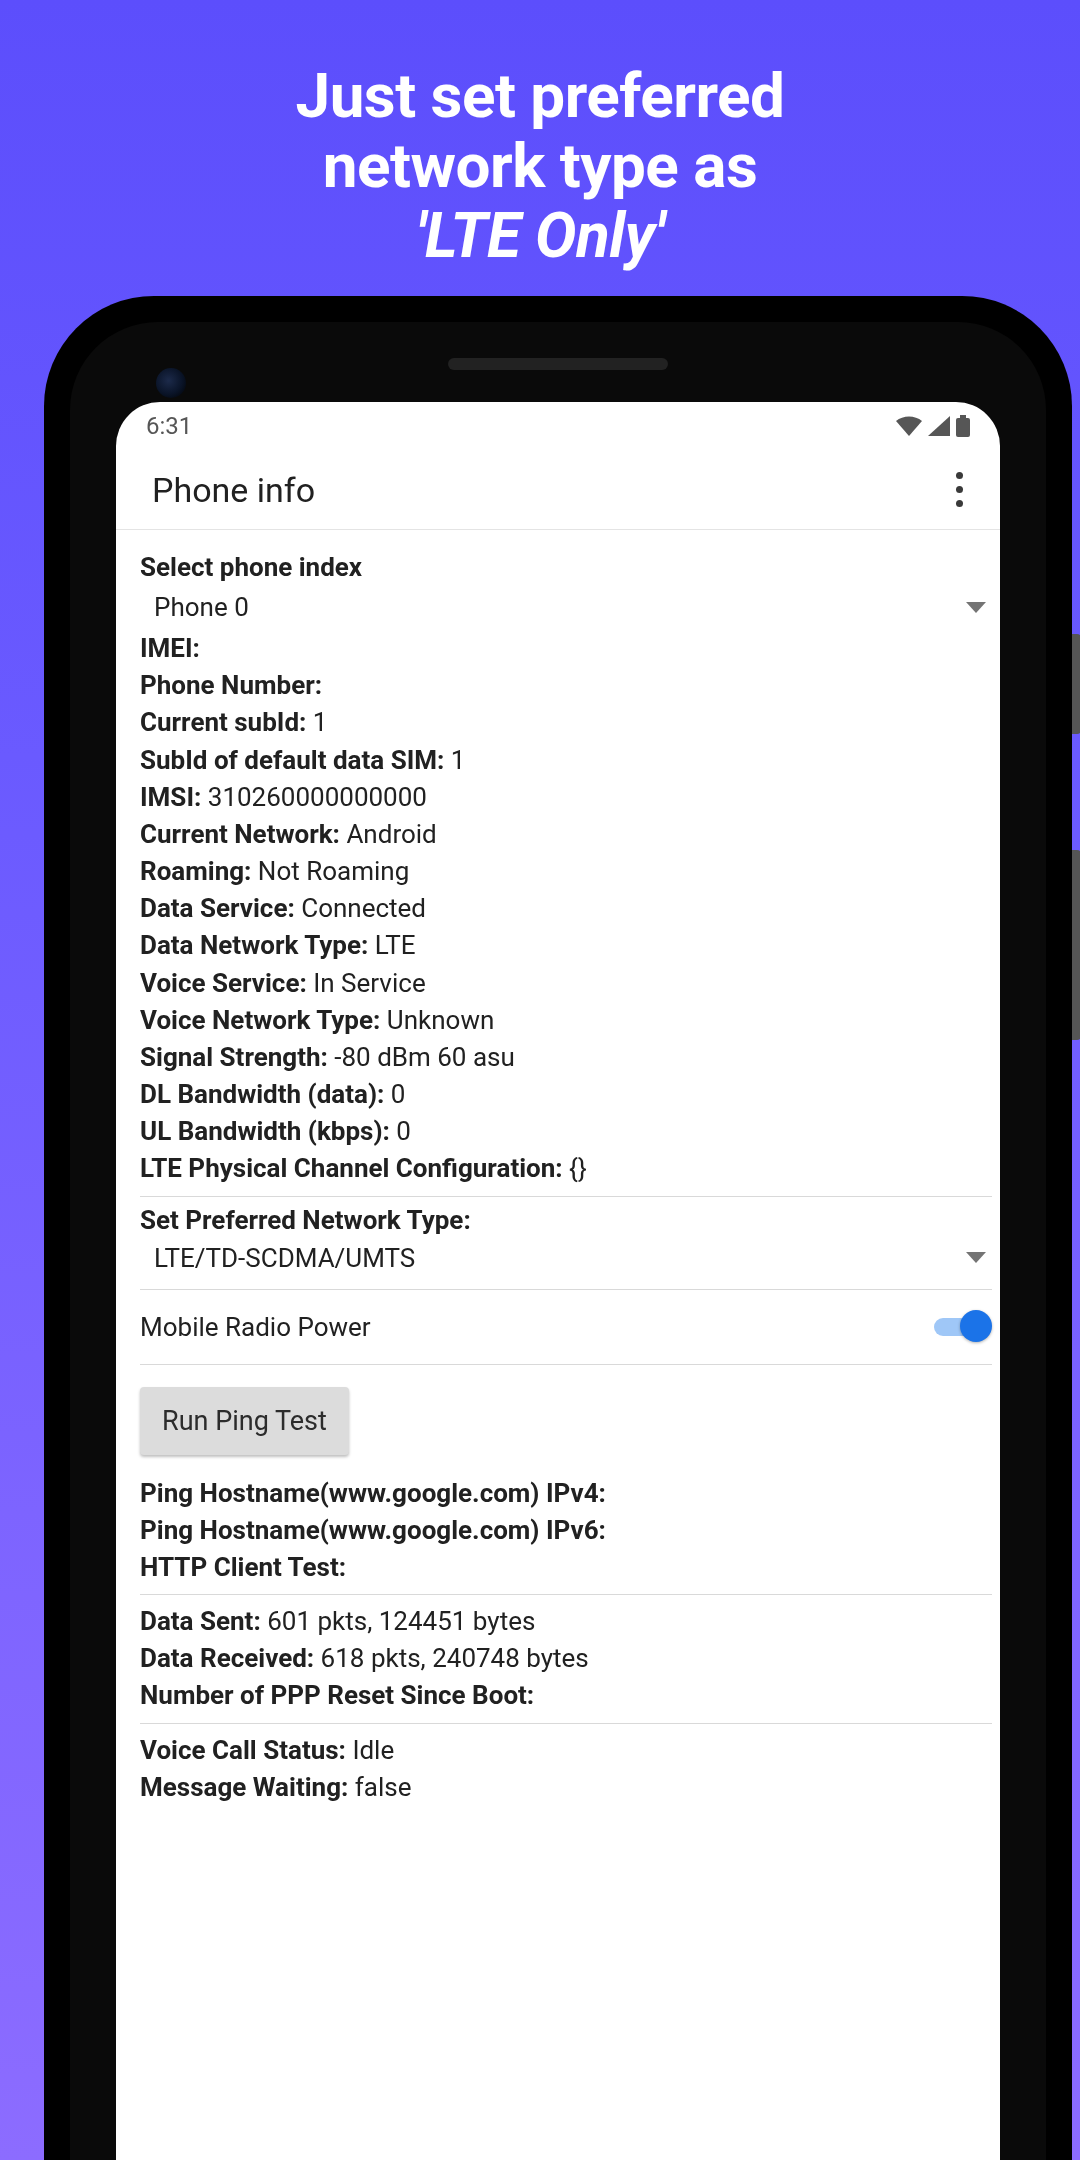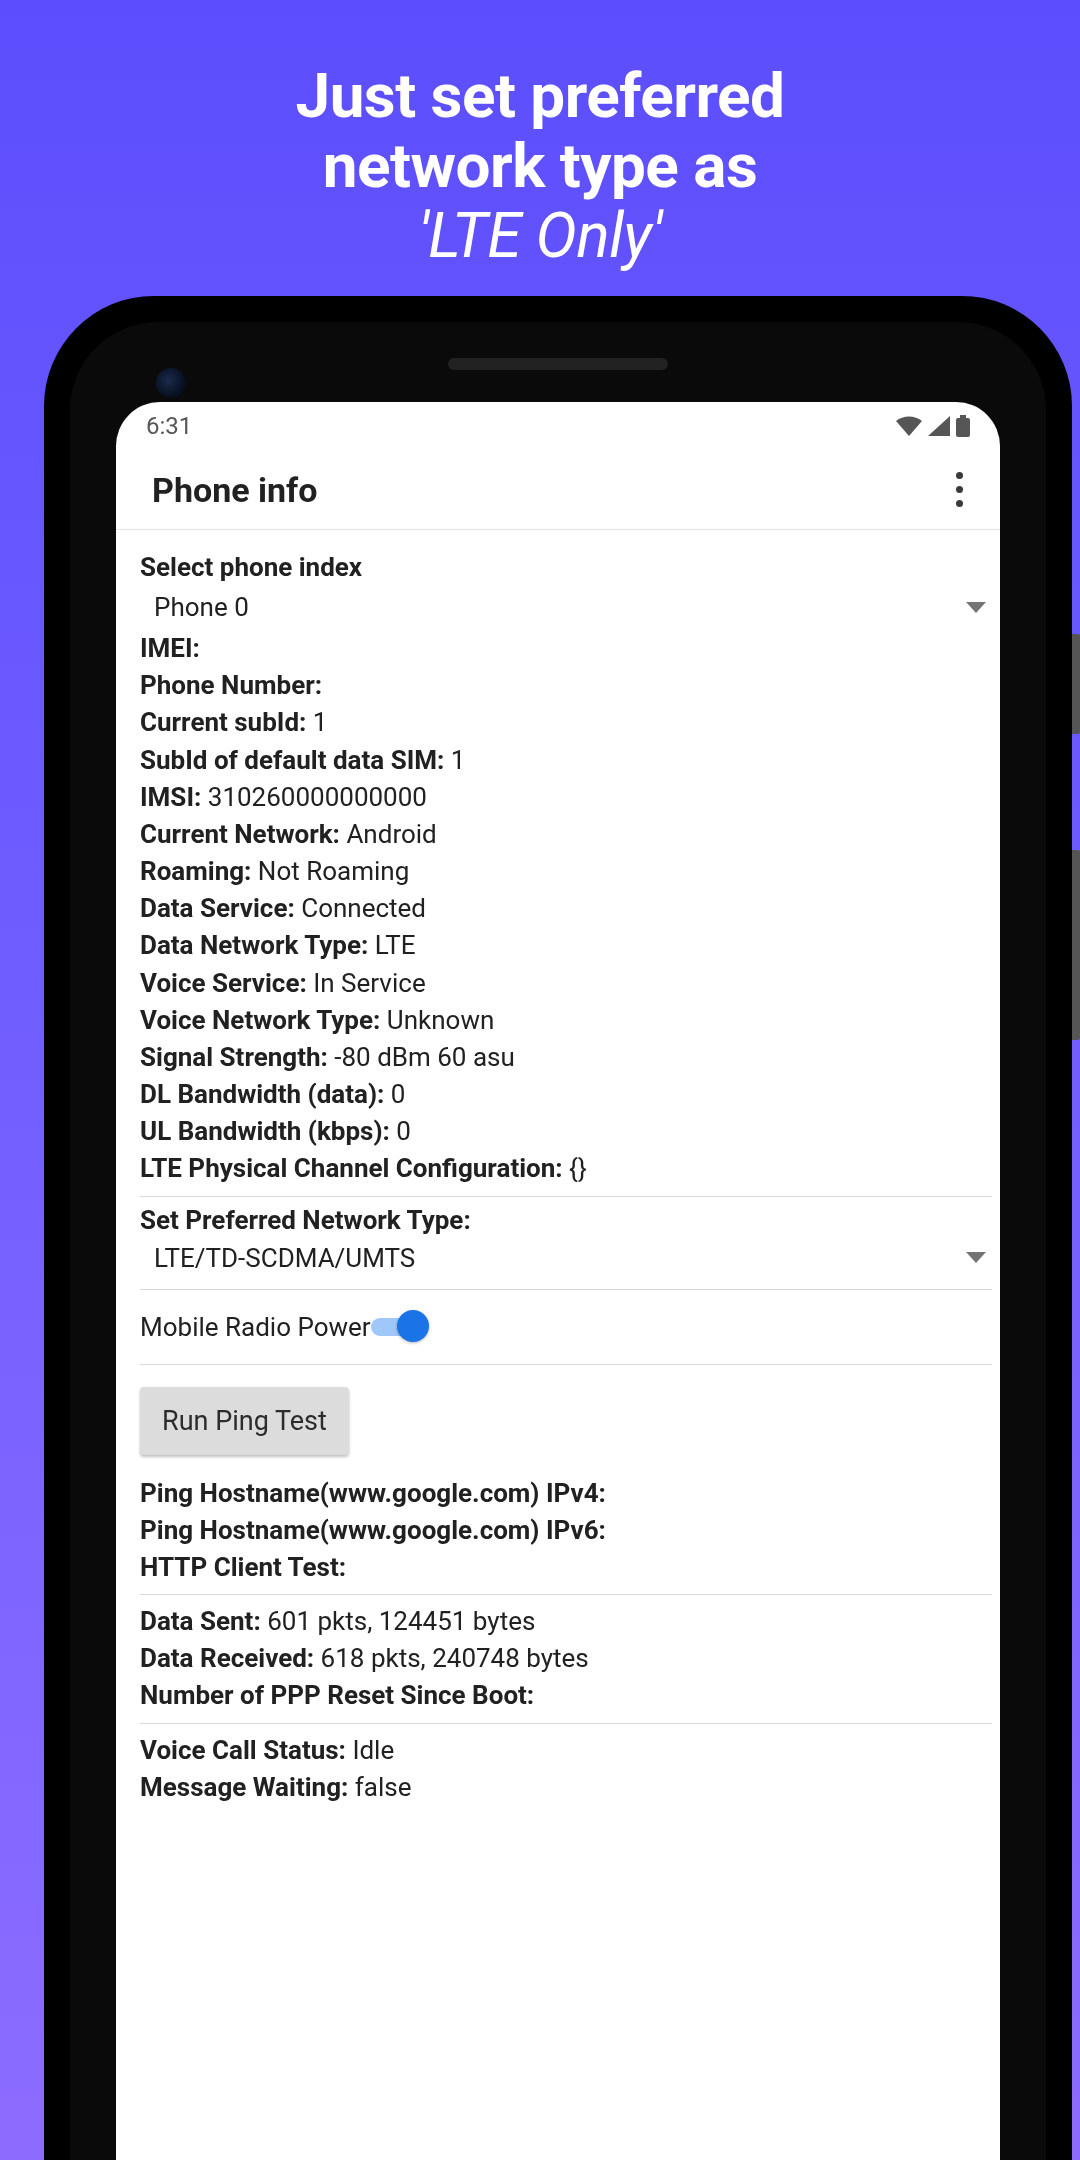--- a/index.html
+++ b/index.html
@@ -20,21 +20,21 @@
     text-align: center;
     color: #ffffff;
     font-size: 62px;
     font-weight: 700;
     line-height: 1.13;
     letter-spacing: -0.5px;
     margin-top: 13px;
   }
   .promo-title em {
     font-style: italic;
-    font-weight: 400;
+    font-weight: 700;
   }
 
   
   .device {
     position: absolute;
     top: 296px;
     left: 44px;
     width: 1028px;
     height: 1864px; 
     background: #000000;
@@ -121,21 +121,21 @@
     height: 80px;
     display: flex;
     align-items: center;
     justify-content: space-between;
     padding: 0 36px;
     border-bottom: 1px solid #e4e4e4;
   }
   .appbar-title {
     font-size: 34px;
     color: #212121;
-    font-weight: 700;
+    font-weight: 400;
   }
   .more-dots {
     width: 10px;
     display: flex;
     flex-direction: column;
     gap: 7px;
     align-items: center;
   }
   .more-dots span {
     width: 7px; height: 7px; border-radius: 50%;
@@ -169,21 +169,21 @@
   .kv-line { line-height: 1.43; }
   .kv-line .k { font-weight: 700; }
   .kv-line .v { font-weight: 400; }
 
   .hr { border: none; border-top: 1px solid #d9d9d9; margin: 8px 0; }
 
   .setpref-label { font-weight: 700; margin-top: 4px; }
 
   .toggle-row {
     display: flex;
-    justify-content: flex-start;
+    justify-content: space-between;
     align-items: center;
     padding: 12px 0;
   }
   .toggle-row .lbl { font-weight: 400; }
   .switch {
     position: relative;
     width: 58px; height: 34px;
   }
   .switch-track {
     position: absolute; left: 0; top: 8px;

